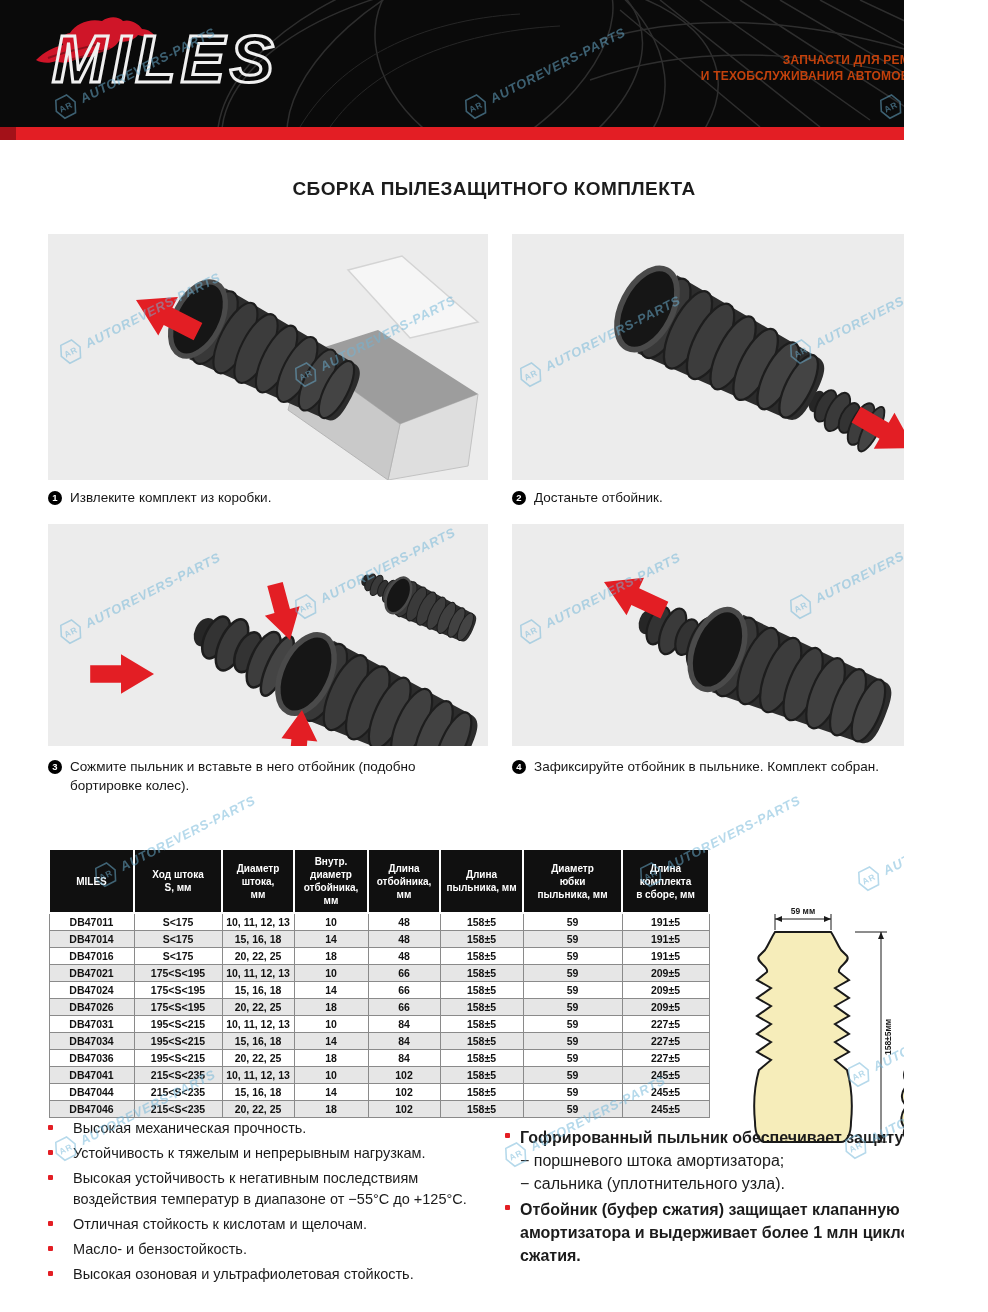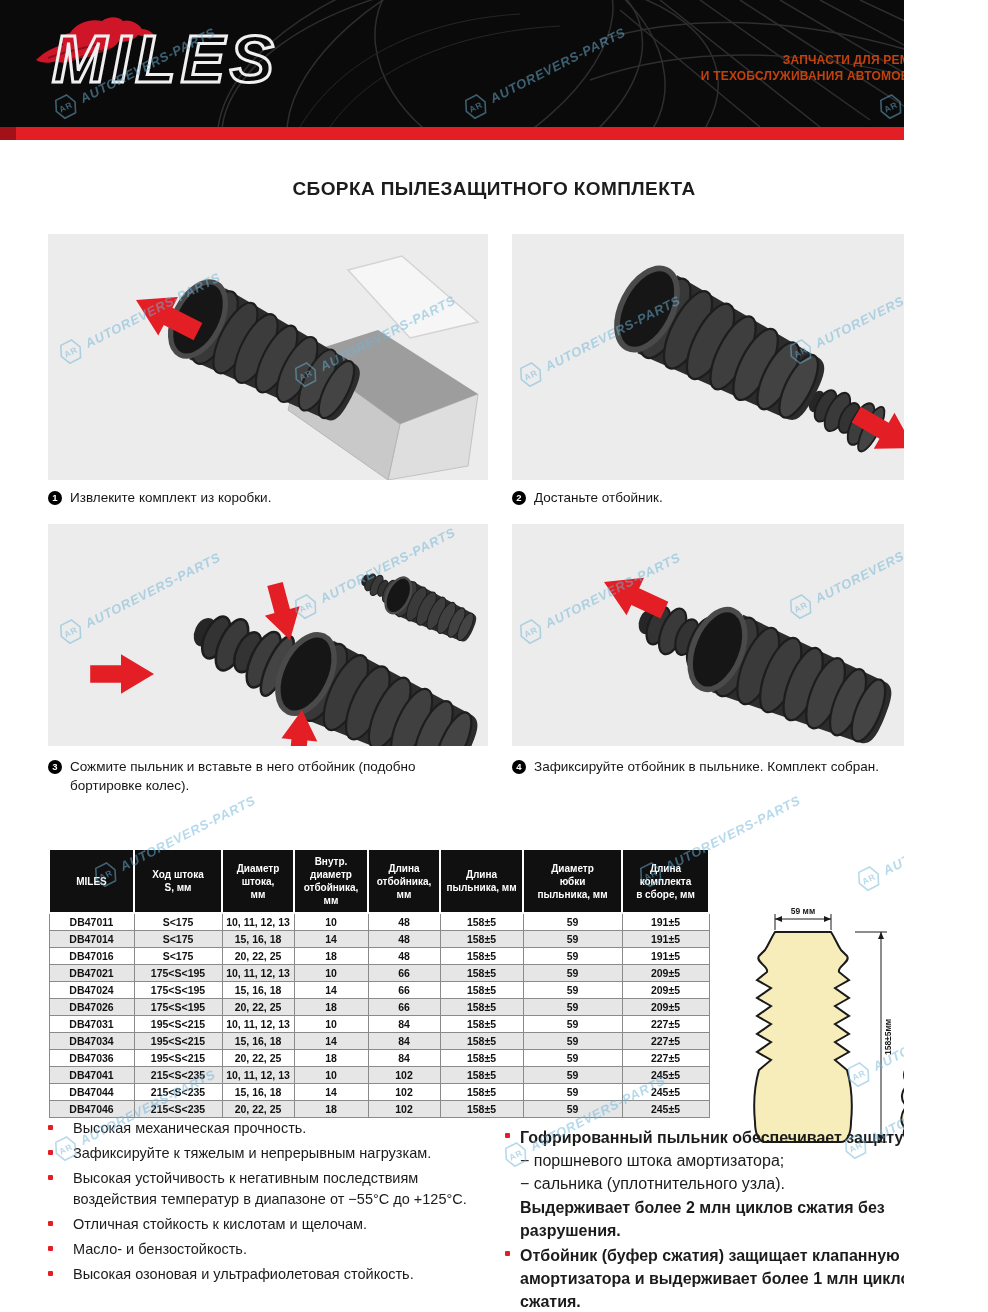--- a/index.html
+++ b/index.html
@@ -394,21 +394,21 @@
   </div>
 
   <ul class="features">
 
   <li>
       <span class="dot"></span>
       <span class="ft">Высокая механическая прочность.</span>
     </li>
       <li>
       <span class="dot"></span>
-      <span class="ft">Зафиксируйте к тяжелым и непрерывным нагрузкам.</span>
+      <span class="ft">Устойчивость к тяжелым и непрерывным нагрузкам.</span>
     </li>
       <li>
       <span class="dot"></span>
       <span class="ft">Высокая устойчивость к негативным последствиям воздействия температур в диапазоне от −55°С до +125°С.</span>
     </li>
       <li>
       <span class="dot"></span>
       <span class="ft">Отличная стойкость к кислотам и щелочам.</span>
     </li>
       <li>
@@ -421,21 +421,20 @@
     </li>
     </ul>
 
   <div class="benefits">
     <div class="b-item">
       <span class="dot"></span>
       <div>
         <div class="bold">Гофрированный пыльник обеспечивает защиту:</div>
         <div>− поршневого штока амортизатора;</div>
         <div>− сальника (уплотнительного узла).</div>
-        <div class="bold">Выдерживает более 2 млн циклов сжатия без разрушения.</div>
       </div>
     </div>
     <div class="b-item">
       <span class="dot"></span>
       <div class="bold">Отбойник (буфер сжатия) защищает клапанную систему амортизатора и выдерживает более 1 млн циклов сжатия.</div>
     </div>
   </div>
 
 <div class="wm" style="left: 55px; top: 100px;">
       <svg width="24" height="24" viewBox="0 0 24 24">

